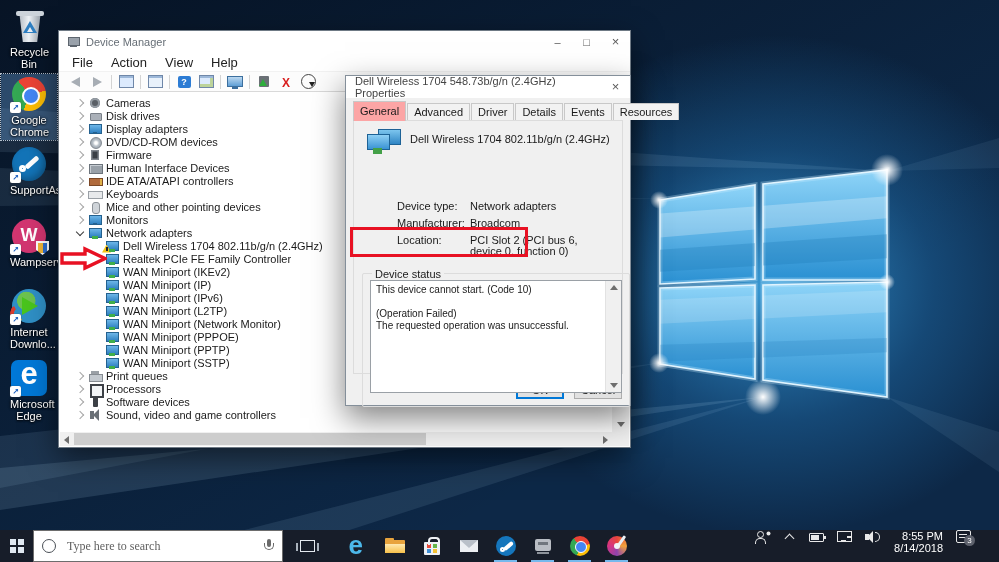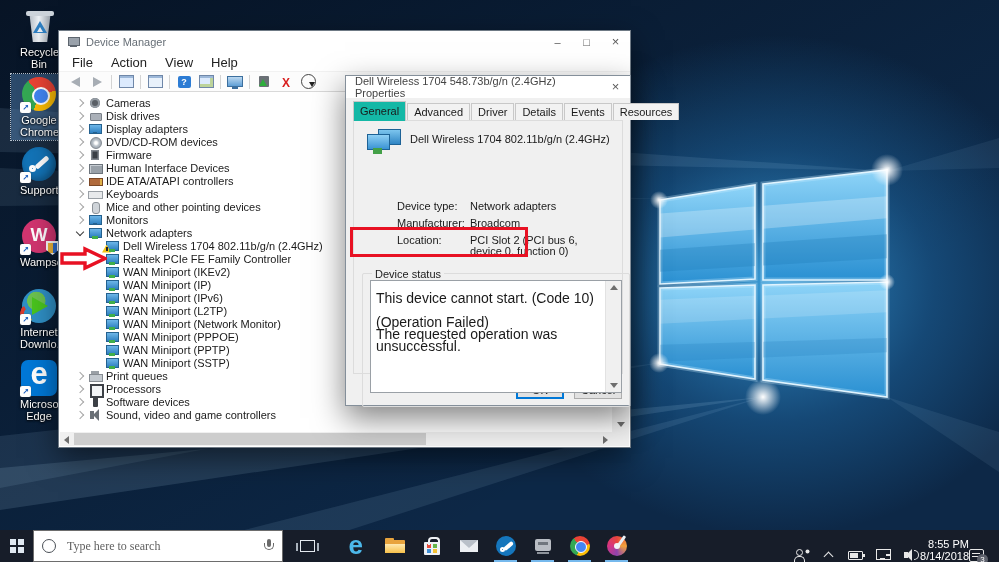--- a/index.html
+++ b/index.html
@@ -7,21 +7,21 @@
     font-family:"Liberation Sans","DejaVu Sans",sans-serif;
     -webkit-font-smoothing:antialiased;}
   #screen *{box-sizing:border-box;}
   i,b{font-style:normal;font-weight:normal;display:block;position:absolute;}
 
   
   #wallpaper{position:absolute;inset:0;}
 
   
   .dcol{position:absolute;left:1px;top:6px;width:56px;}
-  .dcell{position:absolute;left:10px;width:56px;padding:2px 9px;text-align:center;cursor:default;}
+  .dcell{position:absolute;left:0;width:56px;padding:2px 9px;text-align:center;cursor:default;}
   .dcell:nth-child(1){top:0;}
   .dcell:nth-child(2){top:68px;}
   .dcell:nth-child(3){top:138px;}
   .dcell:nth-child(4){top:210px;}
   .dcell:nth-child(5){top:280px;}
   .dcell:nth-child(6){top:352px;}
   .dcell.selected{background:rgba(105,160,215,.38);outline:1px dotted rgba(235,245,255,.75);}
   .dlabel{margin-top:2px;font-size:11px;line-height:12px;color:#fff;
     text-shadow:0 1px 2px rgba(0,0,0,.95),0 0 3px rgba(0,0,0,.8);}
   .dico{width:36px;height:36px;position:relative;display:block;margin:0 auto;}
@@ -136,36 +136,36 @@
   .scorner{position:absolute;right:1px;bottom:1px;width:17px;height:14px;background:#f0f0f0;}
 
   
   .dlg{position:absolute;left:345px;top:75px;width:286px;height:331px;background:#f0f0f0;
     border:1px solid #848f9a;box-shadow:0 12px 30px rgba(0,0,0,.5);}
   .dlg-titlebar{height:22px;display:flex;align-items:center;background:#fff;padding-left:9px;}
   .dlg-title{font-size:11px;color:#444;flex:1;}
   .tabstrip{display:flex;align-items:flex-end;height:22px;padding-left:7px;position:relative;z-index:2;}
   .tab{height:17px;line-height:16px;font-size:11px;color:#1a1a1a;padding:0 6px;background:#f2f2f2;
     border:1px solid #c8c8c8;border-bottom:none;margin-right:1px;position:relative;}
-  .tab.active{height:20px;line-height:19px;background:#14b8a6;z-index:3;margin-bottom:-1px;}
+  .tab.active{height:20px;line-height:19px;background:#fca5a5;z-index:3;margin-bottom:-1px;}
   .tabpanel{position:absolute;left:7px;right:7px;top:44px;bottom:31px;background:#f0f0f0;border:1px solid #dcdcdc;z-index:1;}
   .devrow{position:absolute;left:13px;top:8px;display:flex;align-items:flex-start;}
   .devicon{position:relative;width:36px;height:27px;flex:0 0 36px;}
   .devicon::before{content:"";position:absolute;left:11px;top:0;width:21px;height:14px;background:linear-gradient(#7cc5ee,#2f85c4);border:1px solid #1d6296;}
   .devicon::after{content:"";position:absolute;left:0;top:5px;width:21px;height:14px;background:linear-gradient(#8fd0f5,#3a93d3);border:1px solid #1d6296;}
   .devicon i{left:6px;top:19px;width:9px;height:6px;background:#43a047;z-index:2;}
   .devname{margin-left:7px;font-size:11px;color:#1a1a1a;padding-top:4px;}
   .fields{position:absolute;left:43px;top:80px;right:10px;}
   .frow{display:flex;font-size:11px;color:#1a1a1a;margin-bottom:6px;line-height:11px;}
   .flabel{width:73px;flex:0 0 73px;}
   .fvalue{flex:1;}
   .group{position:absolute;left:8px;top:152px;width:268px;height:134px;border:1px solid #dcdcdc;border-radius:2px;}
   .grouplabel{position:absolute;left:9px;top:-6px;background:#f0f0f0;padding:0 3px;font-size:11px;color:#1a1a1a;}
   .statusbox{position:absolute;left:7px;top:6px;right:7px;height:113px;background:#fff;border:1px solid #9aa0a6;}
-  .stext{position:absolute;left:5px;top:11px;right:22px;font-size:14px;color:#1a1a1a;line-height:12px;}
+  .stext{position:absolute;left:5px;top:3px;right:22px;font-size:10px;color:#1a1a1a;line-height:12px;}
   .sgap{height:12px;}
   .sbar{position:absolute;right:0;top:0;bottom:0;width:16px;background:#f0f0f0;border-left:1px solid #e2e2e2;}
   .sbar .sarr{position:absolute;left:4px;}
   .sbar .up{top:4px;}
   .sbar .down{bottom:4px;}
   .dlgbtns{position:absolute;right:8px;bottom:6px;display:flex;gap:10px;}
   .btn{width:48px;height:20px;background:#e1e1e1;border:1px solid #adadad;font-size:11px;color:#111;
     text-align:center;line-height:18px;font-family:inherit;}
   .btn.focus{border-color:#0078d7;box-shadow:inset 0 0 0 1px #0078d7;}
 
@@ -209,21 +209,21 @@
   .tb-device::after{content:"";position:absolute;left:6px;top:7px;width:10px;height:3px;background:#70767e;}
   .tb-device i:nth-child(1){left:5px;top:17px;width:12px;height:2px;background:#8d939b;}
   .tb-chrome::before{content:"";position:absolute;inset:1px;border-radius:50%;
     background:conic-gradient(from -40deg,#ea4335 0 33%,#fbbc05 33% 66%,#34a853 66% 100%);}
   .tb-chrome::after{content:"";position:absolute;left:6px;top:6px;width:10px;height:10px;border-radius:50%;background:#4285f4;border:1.5px solid #fff;}
   .tb-paint::before{content:"";position:absolute;inset:1px;border-radius:50%;
     background:conic-gradient(#e8453c,#f2a33c,#8e44ad,#d63384,#e8453c);}
   .tb-paint::after{content:"";position:absolute;left:8px;top:8px;width:6px;height:6px;border-radius:50%;background:#f2f4f7;}
   .tb-paint i:nth-child(1){left:14px;top:0;width:3px;height:12px;background:#e9eef4;transform:rotate(35deg);border-radius:1px;}
   
-  .tray{margin-left:auto;display:flex;align-items:flex-end;padding-right:10px;}
+  .tray{margin-left:auto;display:flex;align-items:flex-start;gap:13px;padding-right:10px;}
   .tico{position:relative;display:block;}
   .tr-people{width:16px;height:14px;}
   .tr-people::before{content:"";position:absolute;left:2px;top:1px;width:5px;height:5px;border:1.2px solid #e8e8e8;border-radius:50%;box-shadow:8px -1px 0 -1.5px #e8e8e8;}
   .tr-people::after{content:"";position:absolute;left:0;top:8px;width:9px;height:5px;border:1.2px solid #e8e8e8;border-bottom:none;border-radius:5px 5px 0 0;}
   .tr-chev{width:12px;height:8px;}
   .tr-chev::before{content:"";position:absolute;left:2px;top:2px;width:6px;height:6px;border-top:1.5px solid #e8e8e8;border-right:1.5px solid #e8e8e8;transform:rotate(-45deg);}
   .tr-batt{width:15px;height:9px;border:1.2px solid #e8e8e8;border-radius:1px;}
   .tr-batt::before{content:"";position:absolute;left:1px;top:1px;bottom:1px;width:8px;background:#e8e8e8;}
   .tr-batt::after{content:"";position:absolute;right:-3px;top:2px;width:2px;height:3px;background:#e8e8e8;}
   .tr-net{width:15px;height:12px;}

